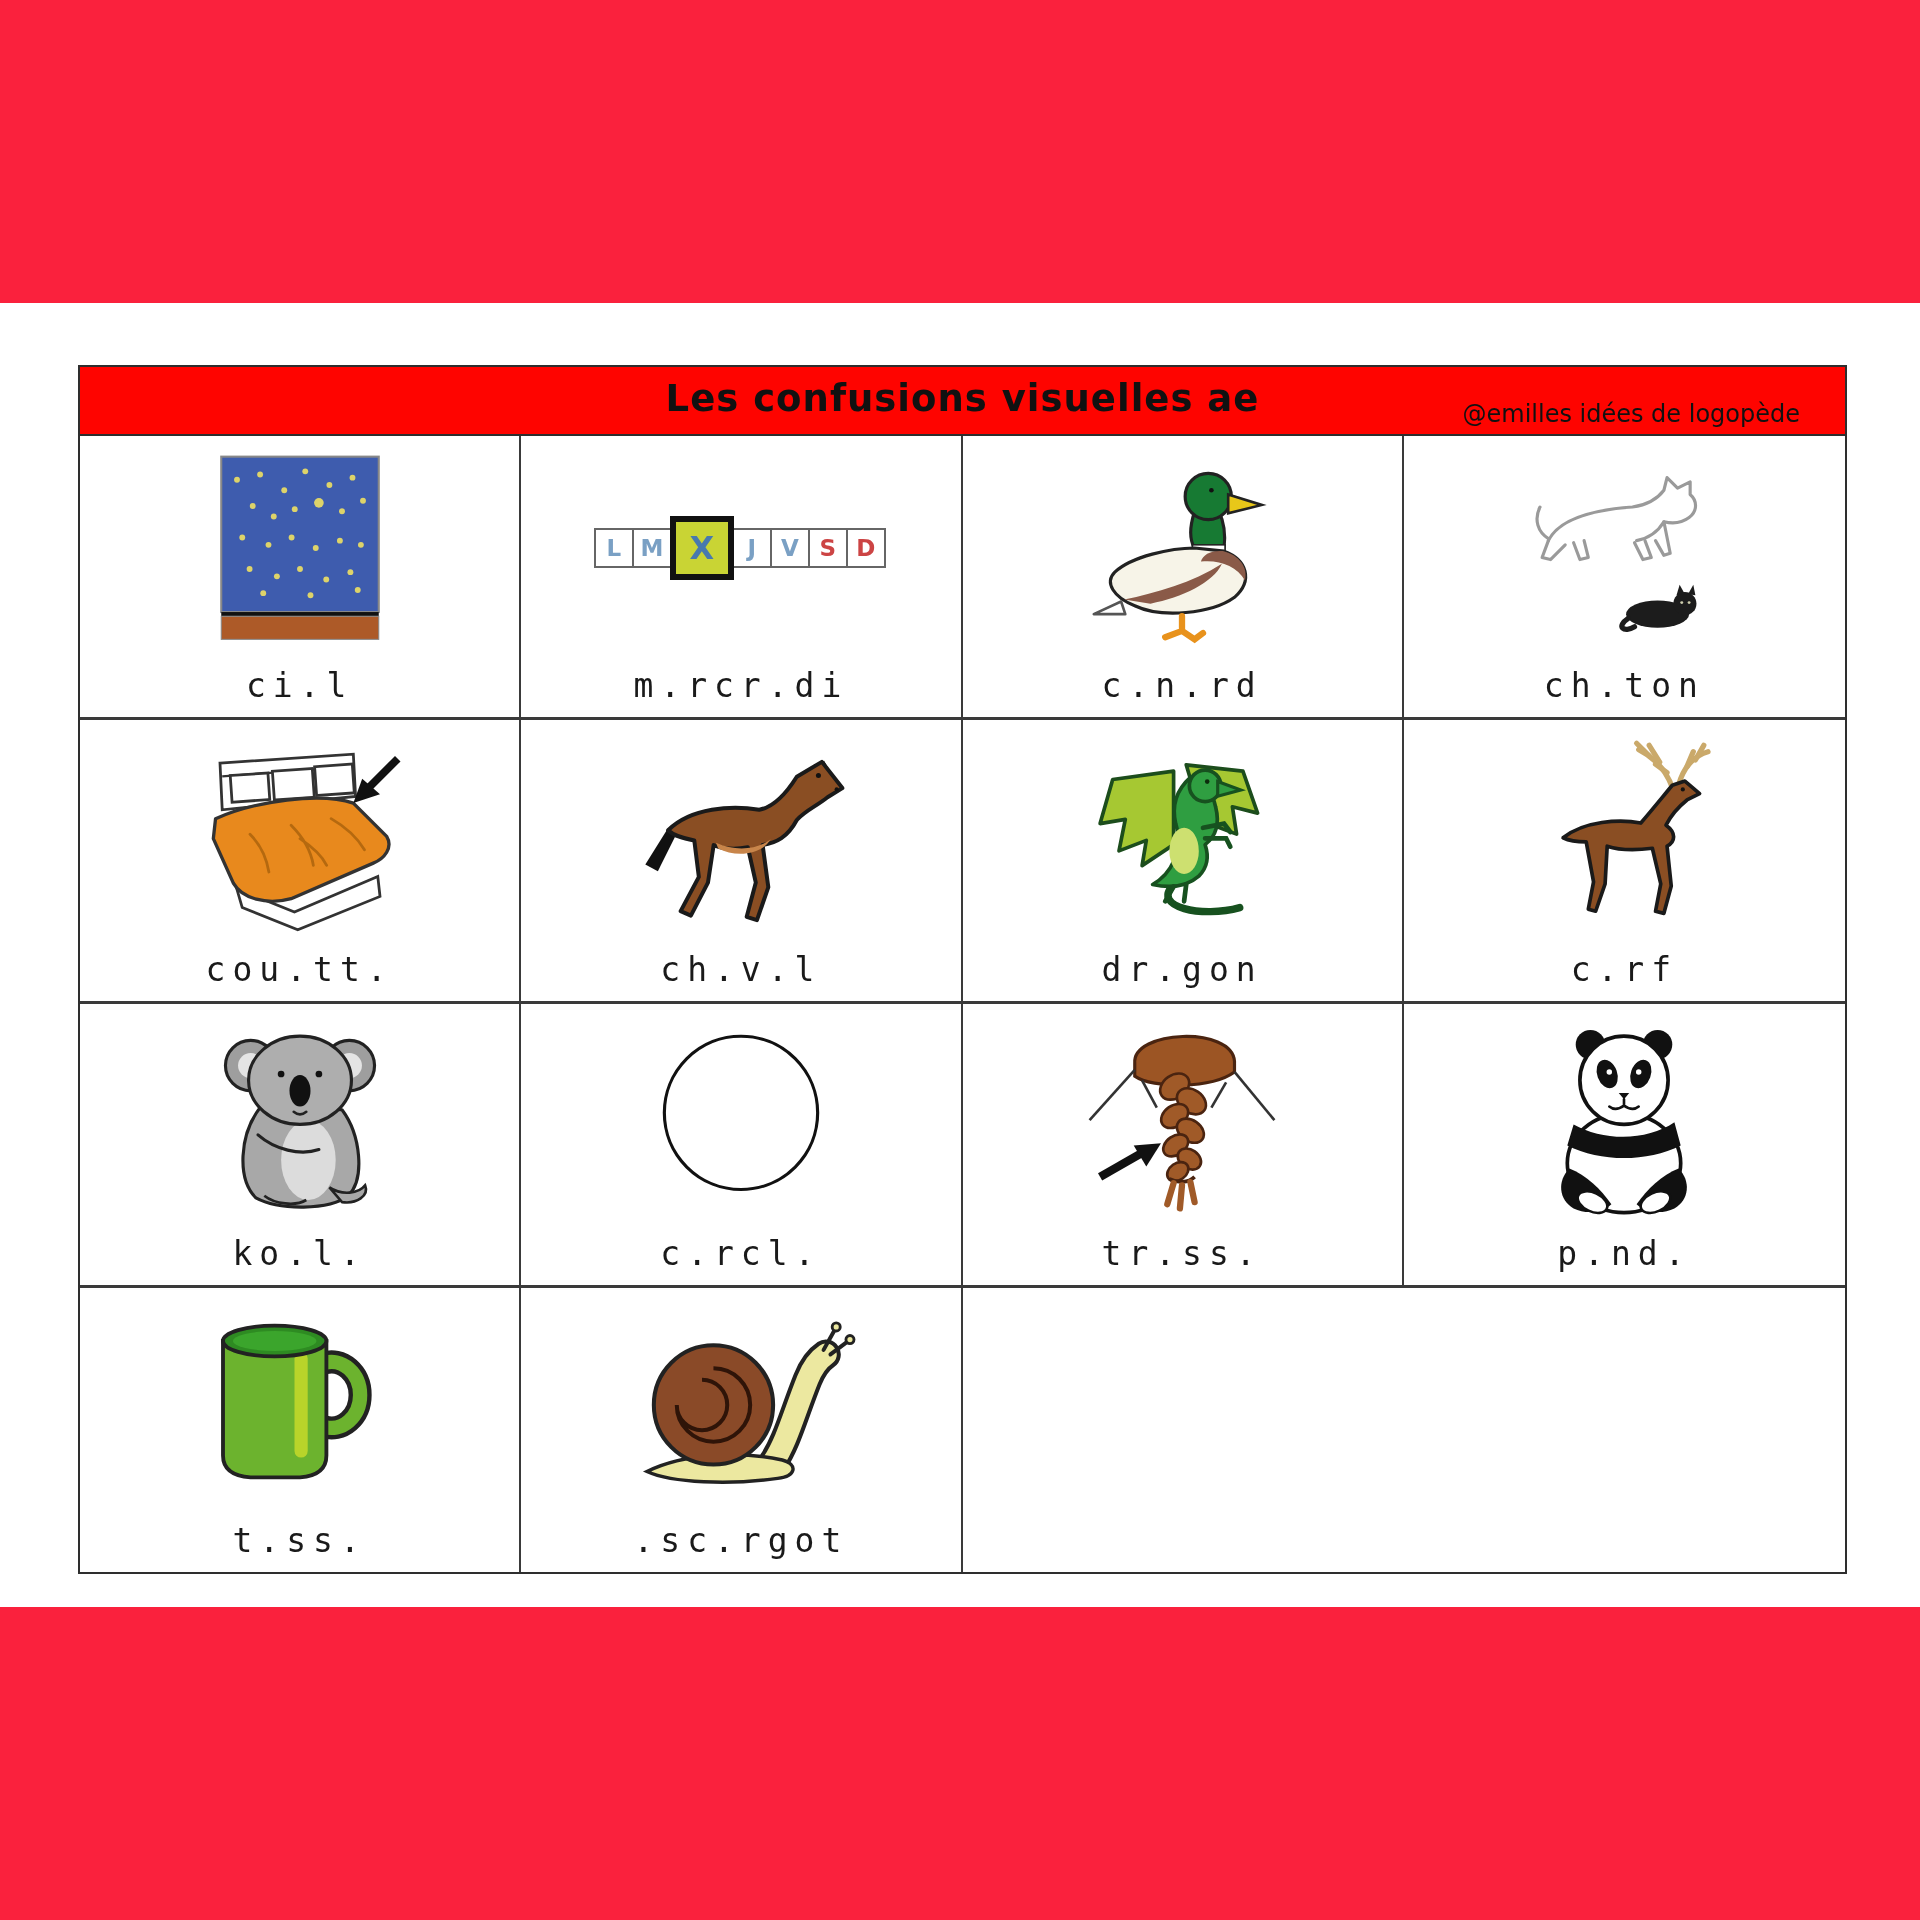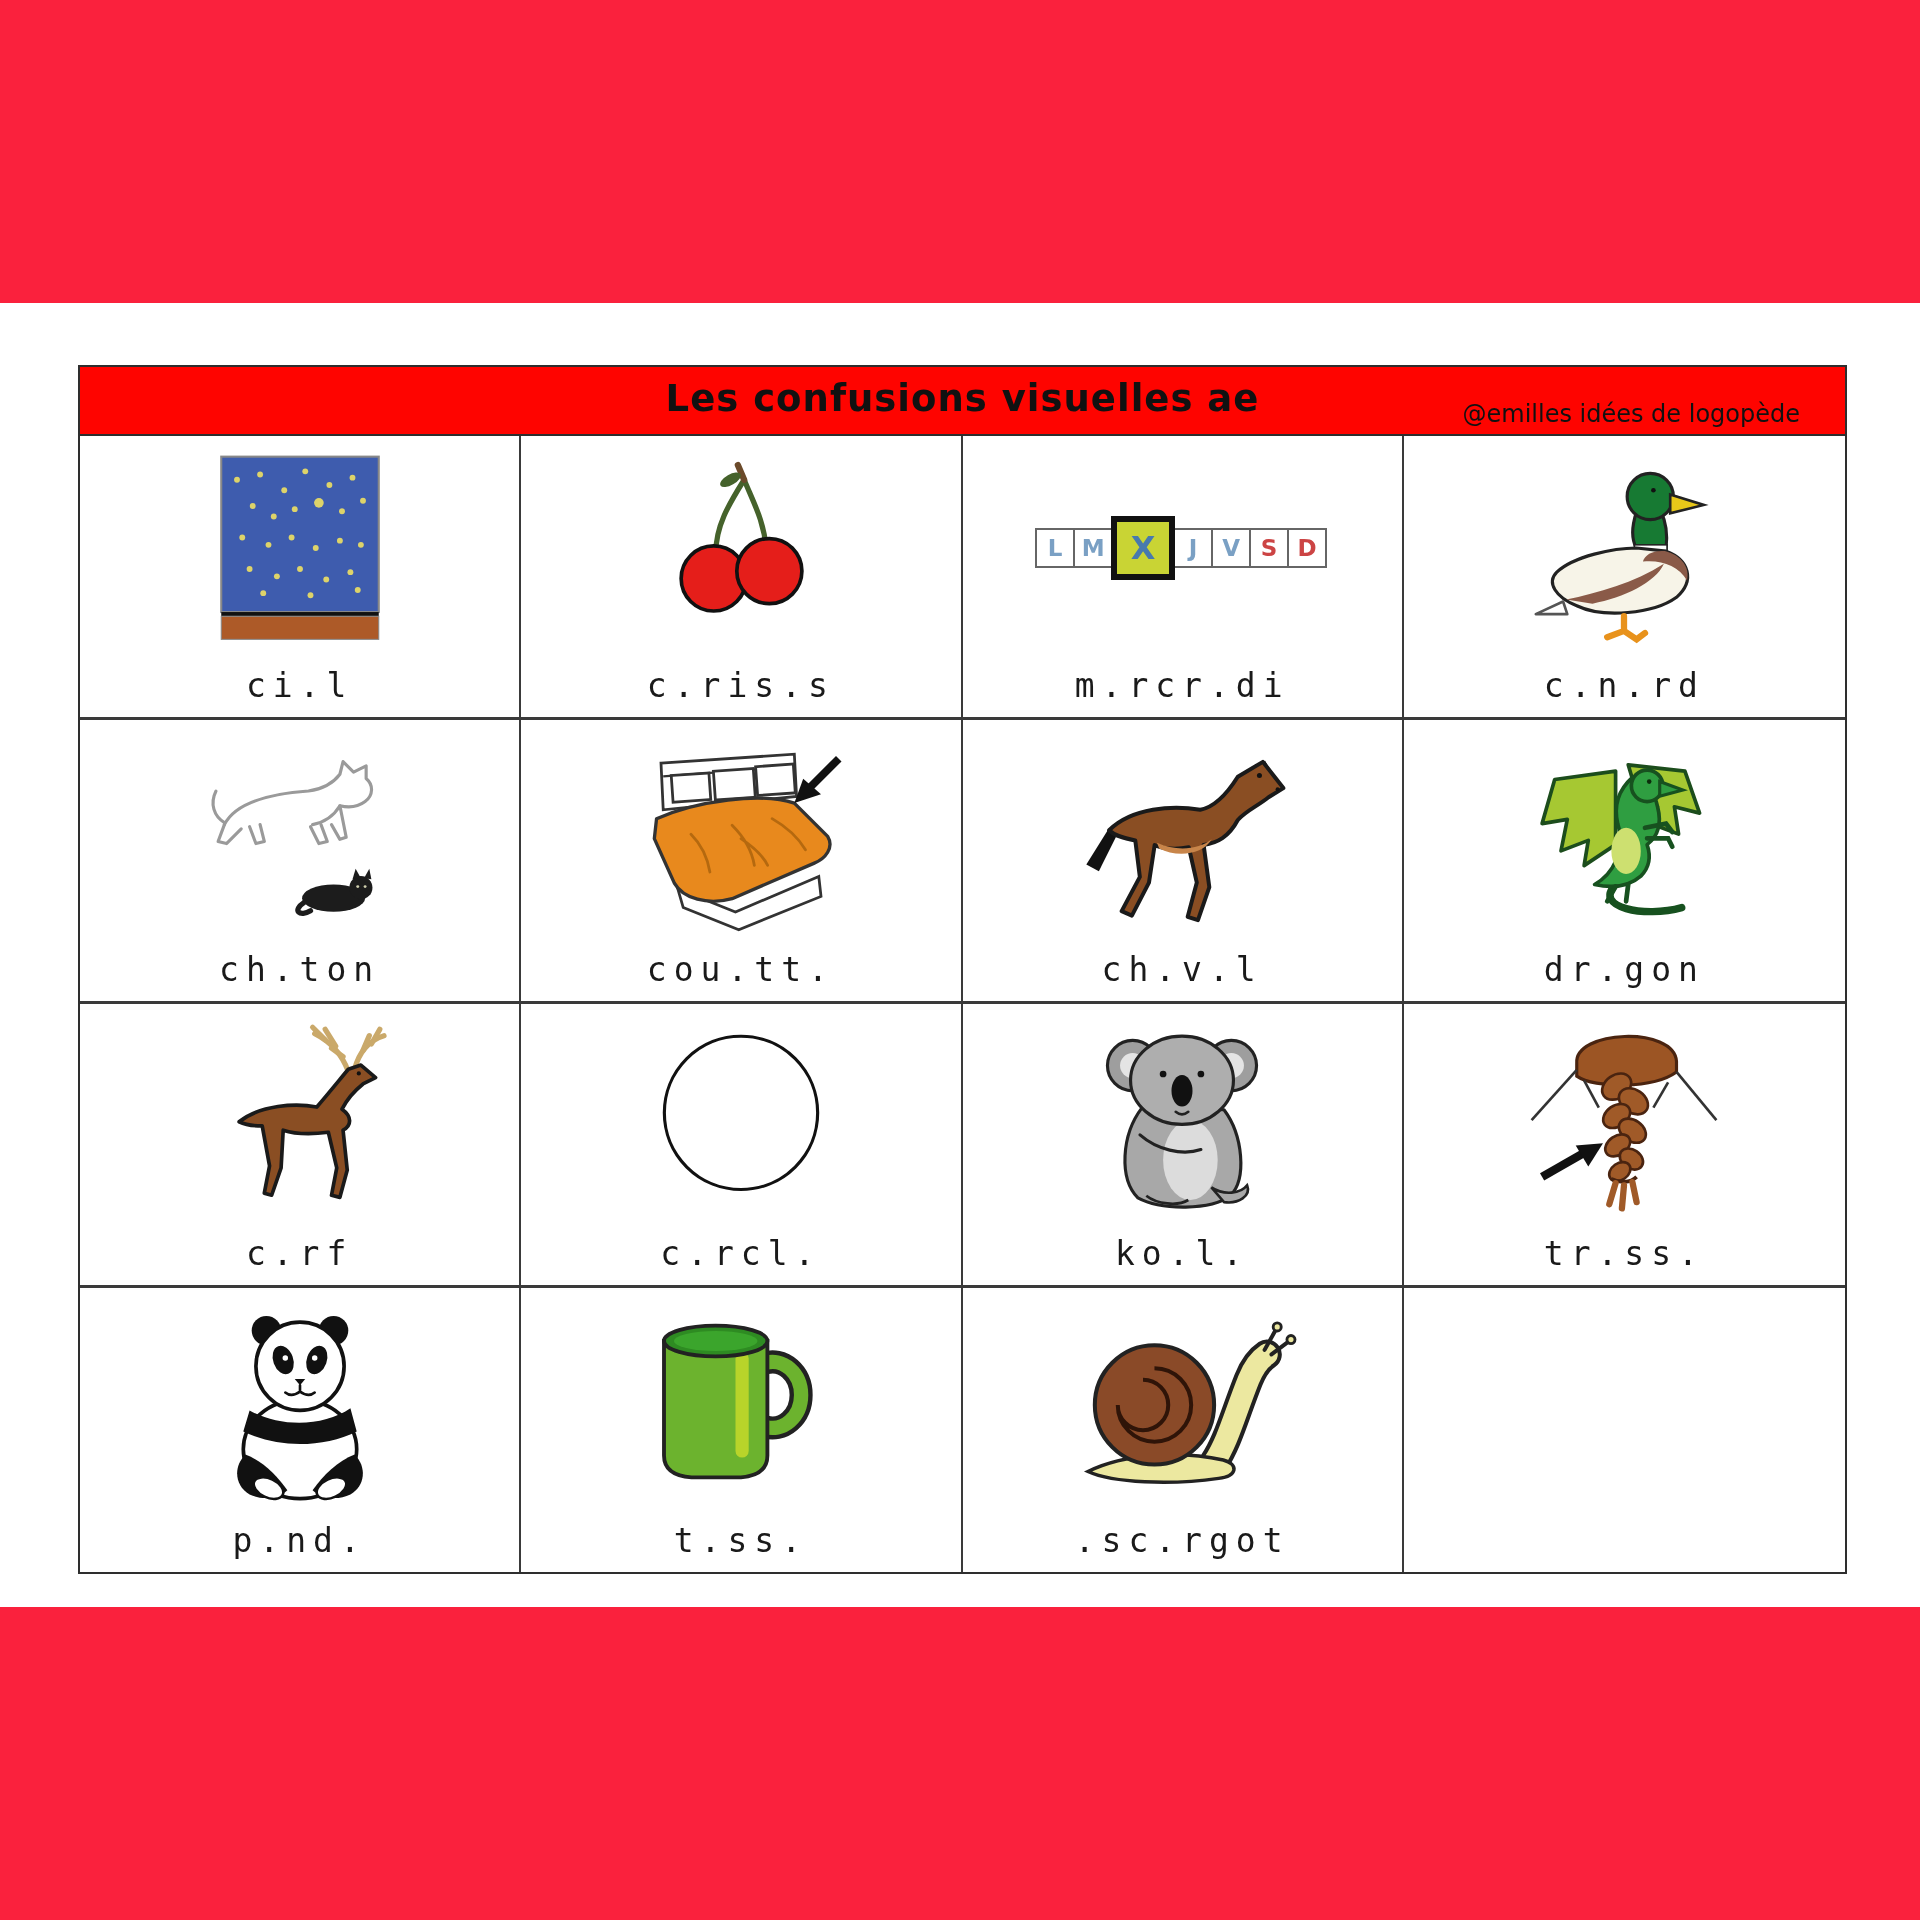--- a/index.html
+++ b/index.html
@@ -119,33 +119,20 @@
               <circle cx="110" cy="140" r="2.8"></circle>
                 <circle cx="155" cy="135" r="2.8"></circle>
             </g>
             <rect x="25" y="156" width="150" height="4" fill="#111"></rect>
             <rect x="25" y="160" width="150" height="22" fill="#ad5a28" stroke="#888" stroke-width="1"></rect>
           </svg>
         </div>
         <span class="word">ci.l</span>
       </div>
 
-      <div class="cell">
-        <div class="imgwrap">
-          <svg width="210" height="200" viewBox="0 0 200 190">
-            <path d="M103 30 C 88 54, 76 74, 76 100" fill="none" stroke="#45622b" stroke-width="5" stroke-linecap="round"></path>
-            <path d="M103 30 C 113 54, 122 70, 124 96" fill="none" stroke="#45622b" stroke-width="5" stroke-linecap="round"></path>
-            <path d="M103 30 L97 16" stroke="#6b4a2a" stroke-width="6" stroke-linecap="round"></path>
-            <ellipse cx="90" cy="30" rx="11" ry="5" transform="rotate(-30 90 30)" fill="#45622b"></ellipse>
-            <circle cx="74" cy="124" r="31" fill="#e51e1a" stroke="#111" stroke-width="3.5"></circle>
-            <circle cx="127" cy="117" r="31" fill="#e51e1a" stroke="#111" stroke-width="3.5"></circle>
-          </svg>
-        </div>
-        <span class="word">c.ris.s</span>
-      </div>
 
       <div class="cell">
         <div class="imgwrap">
           <div class="calstrip">
             <span class="calbox">L</span>
             <span class="calbox">M</span>
             <span class="calbox hl">X</span>
             <span class="calbox">J</span>
             <span class="calbox">V</span>
             <span class="calbox red">S</span>
@@ -267,29 +254,20 @@
             <path d="M42 100 C 62 84, 96 82, 116 86 C 128 72, 136 62, 146 50 L 158 46 L 172 58 L 160 64
                      C 150 72, 145 78, 140 88 C 150 95, 149 104, 141 108
                      L 145 146 L 138 172 L 130 170 L 135 144 L 127 110
                      C 111 112, 96 112, 84 108
                      L 82 144 L 73 170 L 66 168 L 71 142 L 64 104
                      C 54 104, 46 102, 42 100 Z" fill="#8a4e23" stroke="#1a1a1a" stroke-width="3.5" stroke-linejoin="round"></path>
             <circle cx="156" cy="54" r="2" fill="#111"></circle>
           </svg>
         </div>
         <span class="word">c.rf</span>
-      </div>
-
-      <div class="cell">
-        <div class="imgwrap">
-          <svg width="210" height="200" viewBox="0 0 200 190">
-            <circle cx="100" cy="92" r="73" fill="none" stroke="#111" stroke-width="3"></circle>
-          </svg>
-        </div>
-        <span class="word">c.rcl.</span>
       </div>
 
       <div class="cell">
         <div class="imgwrap">
           <svg width="210" height="210" viewBox="0 0 200 200">
             <circle cx="53" cy="52" r="24" fill="#9e9e9e" stroke="#222" stroke-width="3"></circle>
             <circle cx="53" cy="52" r="12" fill="#e4e4e4"></circle>
             <circle cx="147" cy="52" r="24" fill="#9e9e9e" stroke="#222" stroke-width="3"></circle>
             <circle cx="147" cy="52" r="12" fill="#e4e4e4"></circle>
             <path d="M62 92 C 42 118, 40 160, 58 178 C 80 190, 128 190, 146 176 C 162 160, 158 118, 140 94 Z" fill="#a8a8a8" stroke="#222" stroke-width="3" stroke-linejoin="round"></path>
@@ -298,20 +276,29 @@
             <path d="M128 168 C 140 176, 156 174, 162 166 C 166 176, 154 184, 140 182 Z" fill="#a8a8a8" stroke="#222" stroke-width="2.5"></path>
             <path d="M66 176 C 76 184, 96 186, 106 180" fill="none" stroke="#222" stroke-width="2.5"></path>
             <ellipse cx="100" cy="66" rx="49" ry="42" fill="#aeaeae" stroke="#222" stroke-width="3"></ellipse>
             <circle cx="82" cy="60" r="3.2" fill="#111"></circle>
             <circle cx="118" cy="60" r="3.2" fill="#111"></circle>
             <ellipse cx="100" cy="76" rx="10" ry="15" fill="#111"></ellipse>
             <path d="M94 96 Q 100 101 106 96" fill="none" stroke="#222" stroke-width="2.5" stroke-linecap="round"></path>
           </svg>
         </div>
         <span class="word">ko.l.</span>
+      </div>
+
+      <div class="cell">
+        <div class="imgwrap">
+          <svg width="210" height="200" viewBox="0 0 200 190">
+            <circle cx="100" cy="92" r="73" fill="none" stroke="#111" stroke-width="3"></circle>
+          </svg>
+        </div>
+        <span class="word">c.rcl.</span>
       </div>
 
       <div class="cell">
         <div class="imgwrap">
           <svg width="210" height="210" viewBox="0 0 200 200">
             <path d="M55 50 C 52 18, 148 14, 150 48 L 150 58 C 128 74, 72 74, 55 62 Z" fill="#9c5524" stroke="#4a2410" stroke-width="3"></path>
             <g stroke="#333" stroke-width="2.5" fill="none">
               <path d="M55 56 L 12 104"></path>
                 <path d="M150 58 L 188 104"></path>
               <path d="M62 66 L 76 92"></path>

